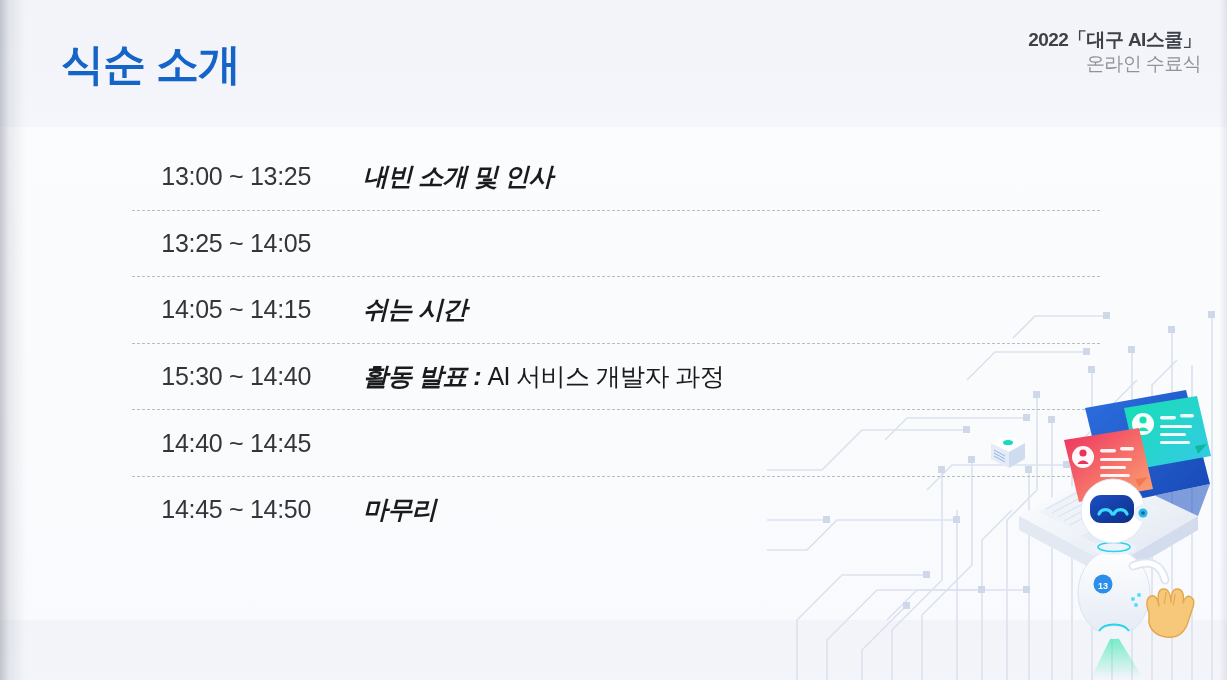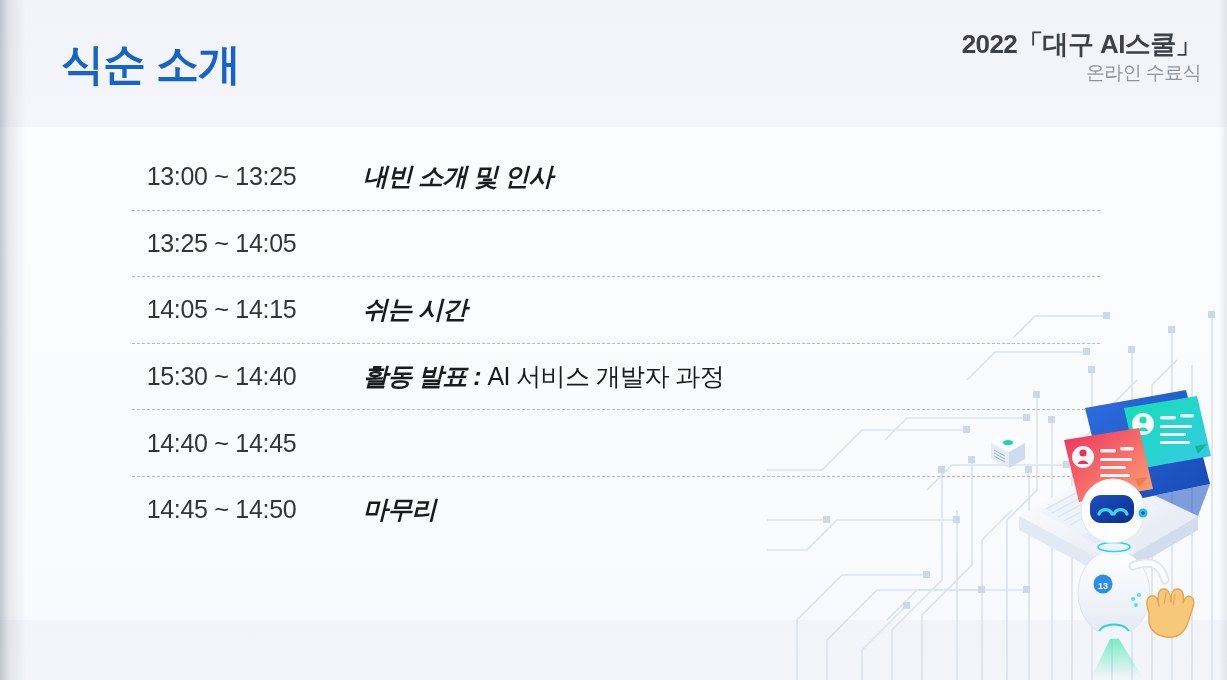--- a/index.html
+++ b/index.html
@@ -45,34 +45,34 @@
   
   .slide-title {
     position:absolute; left:61px; top:36px;
     font-size:43px; font-weight:bold; color:#1565c8;
     letter-spacing:-1px; z-index:5;
   }
   .event-block {
     position:absolute; right:26px; top:28px;
     text-align:right; z-index:5; line-height:1.28;
   }
-  .event-line1 { font-size:26px; font-weight:bold; color:#3e4148; letter-spacing:-.6px; }
+  .event-line1 { font-size:19px; font-weight:bold; color:#3e4148; letter-spacing:-.6px; }
   .event-line2 { font-size:19px; font-weight:normal; color:#8e939d; letter-spacing:-.6px; }
 
   
   .agenda {
     position:absolute; left:132px; top:143px; width:968px; z-index:6;
   }
   .agenda-row {
     position:relative; height:66.6px;
     display:flex; align-items:center;
   }
   .agenda-row + .agenda-row { border-top:1px dashed #b9bcc4; }
   .row-time {
-    width:231px; text-align:center; padding-right:52px;
+    width:231px; text-align:right; padding-right:52px;
     font-size:25px; color:#333538; font-weight:normal;
     letter-spacing:-.3px; white-space:nowrap;
   }
   .row-title {
     font-size:25px; color:#1a1b1d; letter-spacing:-.6px; white-space:nowrap;
   }
   .row-title .lead { font-weight:bold;font-style:italic; }
   .row-title .rest { font-weight:normal; }
 
   

